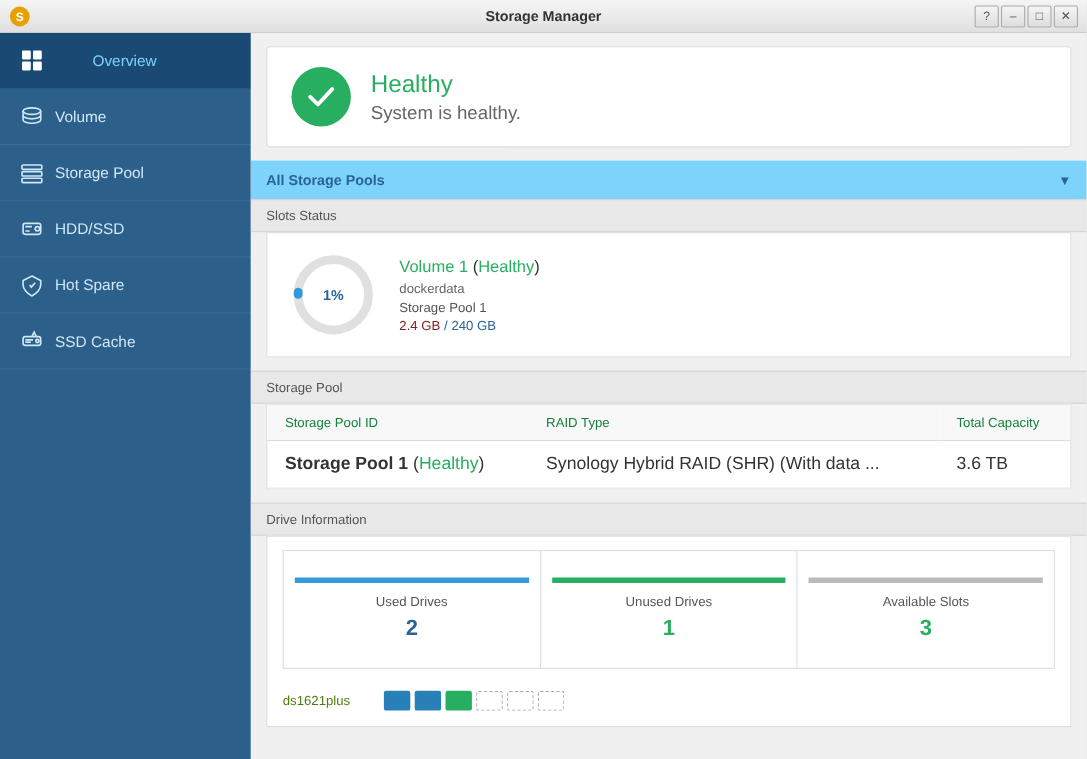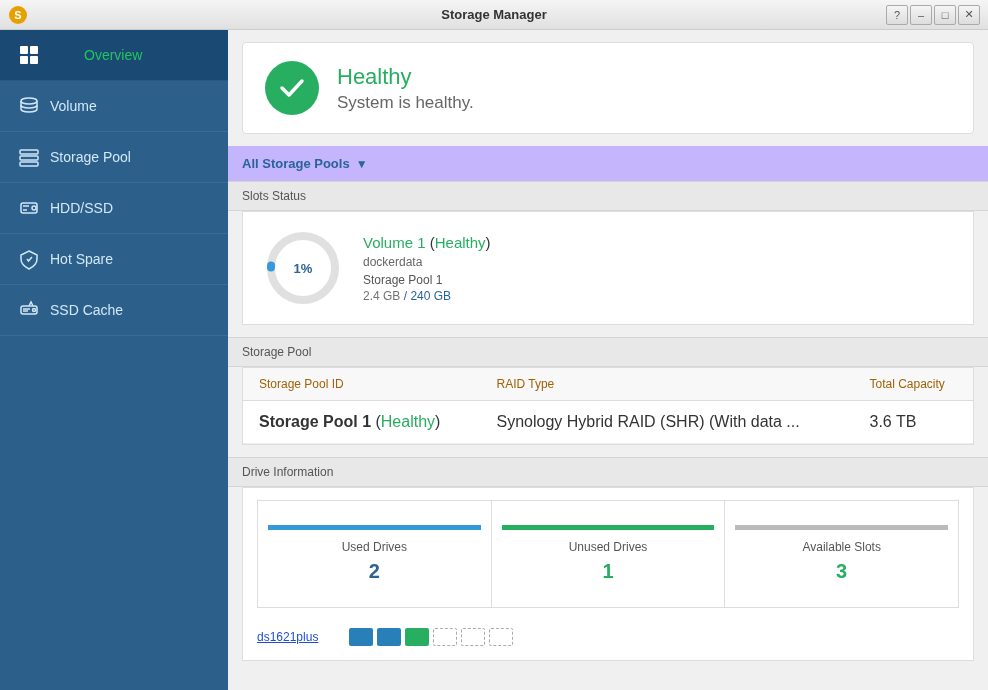--- a/index.html
+++ b/index.html
@@ -36,21 +36,21 @@
     .sidebar-item {
       display: flex;
       align-items: center;
       gap: 10px;
       padding: 14px 18px;
       cursor: pointer;
       color: #d0e8f8;
       font-size: 14px;
       border-bottom: 1px solid rgba(255,255,255,0.08);
     }
-    .sidebar-item.active { background: #1a4a73; color: #22c55e; gap: 44px; }
+    .sidebar-item.active { background: #1a4a73; color: #7dd3fc; gap: 44px; }
     .sidebar-icon { width: 22px; height: 22px; flex-shrink: 0; }
 
     
     .content {
       flex: 1;
       background: #f0f0f0;
       overflow-y: auto;
       padding: 0;
     }
 
@@ -88,21 +88,22 @@
       border-top: 1px solid #d5d5d5;
       border-bottom: 1px solid #d5d5d5;
     }
 
     
     .pools-header {
       padding: 10px 14px;
       display: flex;
       align-items: center;
       gap: 6px;
-      background: #c4b5fd;
+      background: #7dd3fc;
+      justify-content: space-between;
     }
     .pools-header-label {
       color: #2a6496;
       font-size: 13px;
       font-weight: bold;
       cursor: pointer;
     }
     .pools-dropdown-arrow {
       color: #2a6496;
       font-size: 12px;
@@ -155,21 +156,21 @@
       margin: 0 14px 12px 14px;
       border: 1px solid #ddd;
     }
     .sp-table { width: 100%; border-collapse: collapse; }
     .sp-table th {
       background: #f8f8f8;
       border-bottom: 1px solid #ddd;
       padding: 9px 16px;
       text-align: left;
       font-weight: normal;
-      color: #a16207;
+      color: #15803d;
       font-size: 12px;
     }
     .sp-table th.right { }
     .sp-table td {
       padding: 12px 16px;
       border-bottom: 1px solid #eee;
       font-size: 16px;
     }
     .sp-table td.right { text-align: left; }
     .sp-table td strong { font-weight: bold; }
@@ -205,21 +206,21 @@
     .drive-card.green-accent .card-count { color: #27ae60; }
     .drive-card.gray-accent .card-count { color: #27ae60; }
 
     
     .drive-slots-row {
       padding: 8px 14px 14px 14px;
       display: flex;
       align-items: center;
       gap: 12px;
     }
-    .model-label { font-size: 12px; color: #1d4ed8; min-width: 80px; text-decoration: underline; }
+    .model-label { font-size: 12px; color: #4d7c0f; min-width: 80px; }
     .slots-container { display: flex; gap: 4px; }
     .slot {
       width: 24px;
       height: 18px;
       border-radius: 2px;
     }
     .slot.blue { background: #2980b9; }
     .slot.green { background: #27ae60; }
     .slot.empty {
       background: white;
@@ -343,21 +344,21 @@
           <span class="donut-label">1%</span>
         </div>
 
         <div class="volume-details">
           <h3>
             <span>Volume 1</span> (<span class="healthy-tag">Healthy</span>)
           </h3>
           <div class="vol-name">dockerdata</div>
           <div class="pool-name">Storage Pool 1</div>
           <div class="pool-usage">
-            <span style="color:#737373;">2.4 GB</span>
+            <span style="color:#7f1d1d;">2.4 GB</span>
             <span> / </span>
             <span>240 GB</span>
           </div>
         </div>
       </div>
     </div>
 
     <div class="section-header">
       <span>Storage Pool</span>
     </div>

